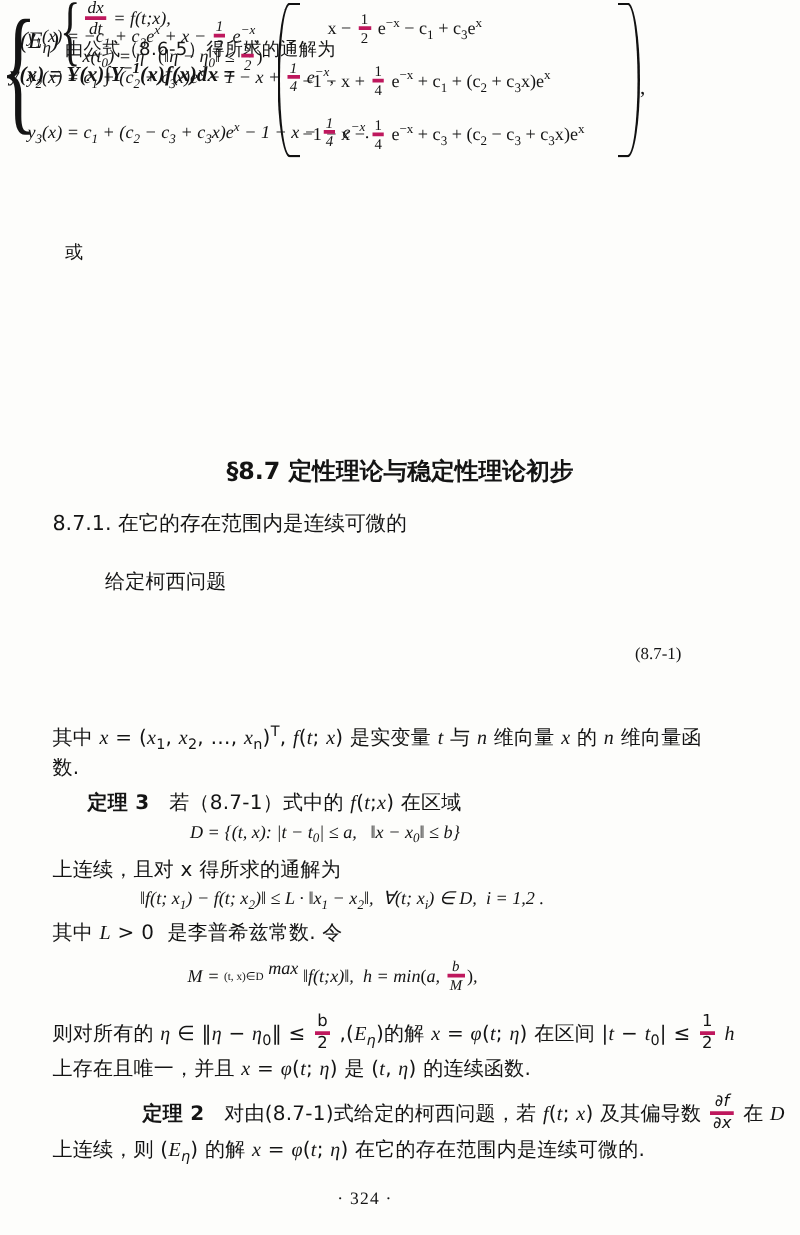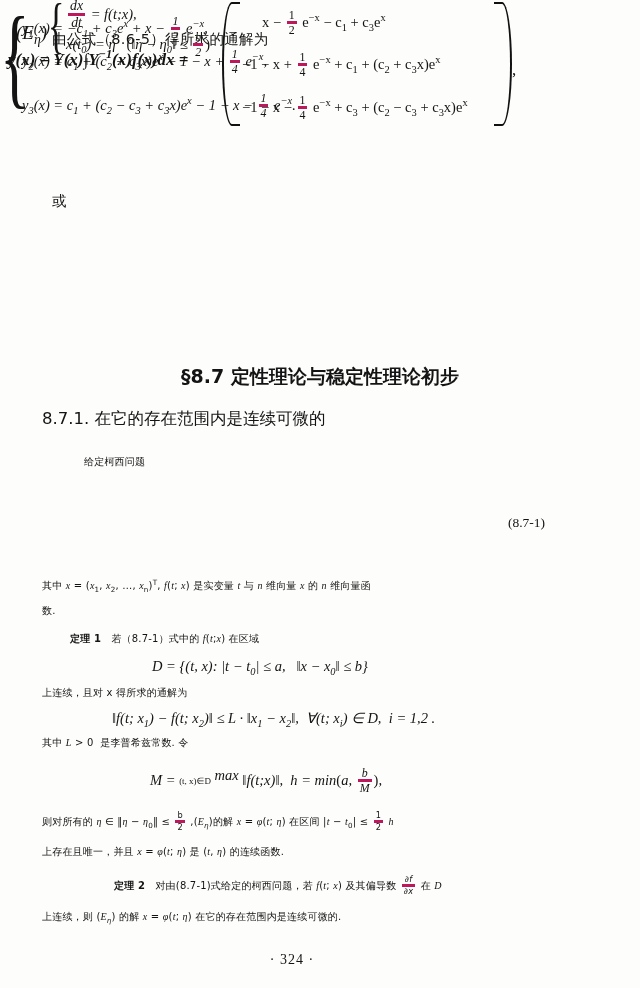--- a/index.html
+++ b/index.html
@@ -138,21 +138,21 @@
   }
   #subsec-heading {
     left: 42px;
     top: 408px;
     font-size: 16.5px;
     white-space: nowrap;
   }
   
   .body-line {
     position: absolute;
-    font-size: 10px;
+    font-size: 16px;
     white-space: nowrap;
     letter-spacing: 0.2px;
   }
   .center-eq {
     position: absolute;
     font-size: 14.5px;
     font-style: italic;
     white-space: nowrap;
   }
   
@@ -272,21 +272,21 @@
     </div>
   </div>
   <div class="eqnum" style="left:508px; top:515px;">(8.7-1)</div>
 
   <div class="body-line cn" style="left:42px; top:578px;">
     其中 <span class="it txt">x</span> = (<span class="it txt">x</span><span class="sub">1</span>, <span class="it txt">x</span><span class="sub">2</span>, …, <span class="it txt">x</span><span class="sub">n</span>)<span class="sup">T</span>, <span class="it txt">f</span>(<span class="it txt">t</span>; <span class="it txt">x</span>) 是实变量 <span class="it txt">t</span> 与 <span class="it txt">n</span> 维向量 <span class="it txt">x</span> 的 <span class="it txt">n</span> 维向量函
   </div>
   <div class="body-line cn" style="left:42px; top:604px;">数.</div>
 
   <div class="body-line cn" style="left:70px; top:632px;">
-    <span class="b">定理 1</span>
+    <span class="b">定理 3</span>
     &nbsp;&nbsp;若（8.7-1）式中的 <span class="it txt">f</span>(<span class="it txt">t</span>;<span class="it txt">x</span>) 在区域
   </div>
 
   <div class="center-eq" style="left:152px; top:658px;">
     D = {(t, x): |t − t<span class="sub">0</span>| ≤ a, &nbsp; ‖x − x<span class="sub">0</span>‖ ≤ b}
   </div>
 
   <div class="body-line cn" style="left:42px; top:686px;">上连续，且对 x 得所求的通解为</div>
 
   <div class="center-eq" style="left:112px; top:710px;">

